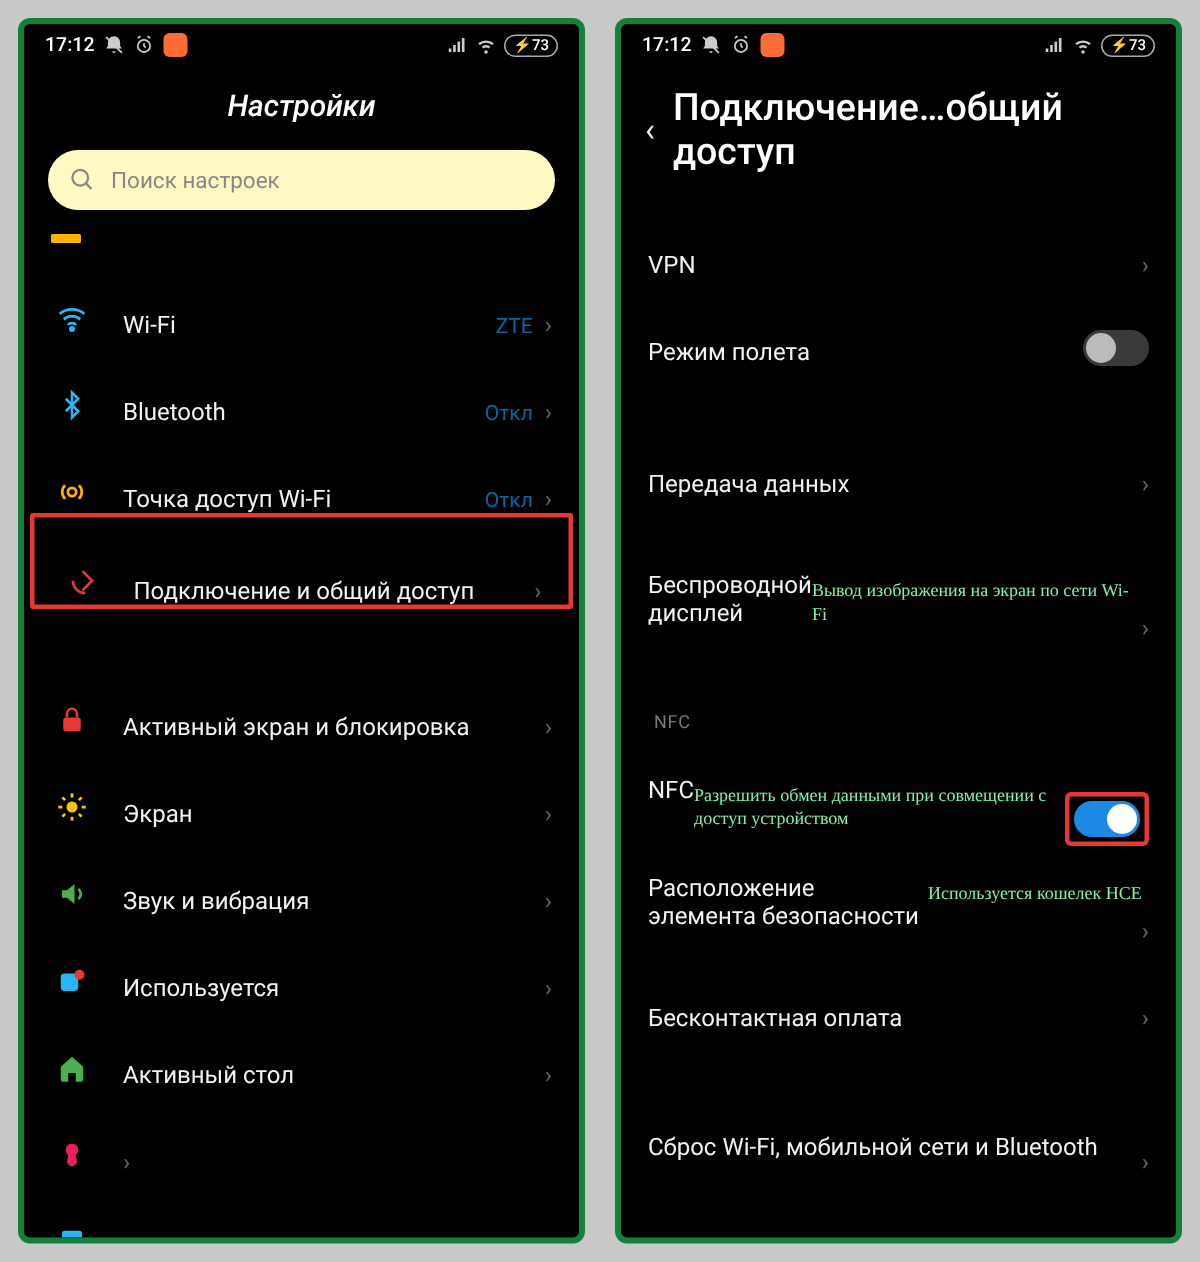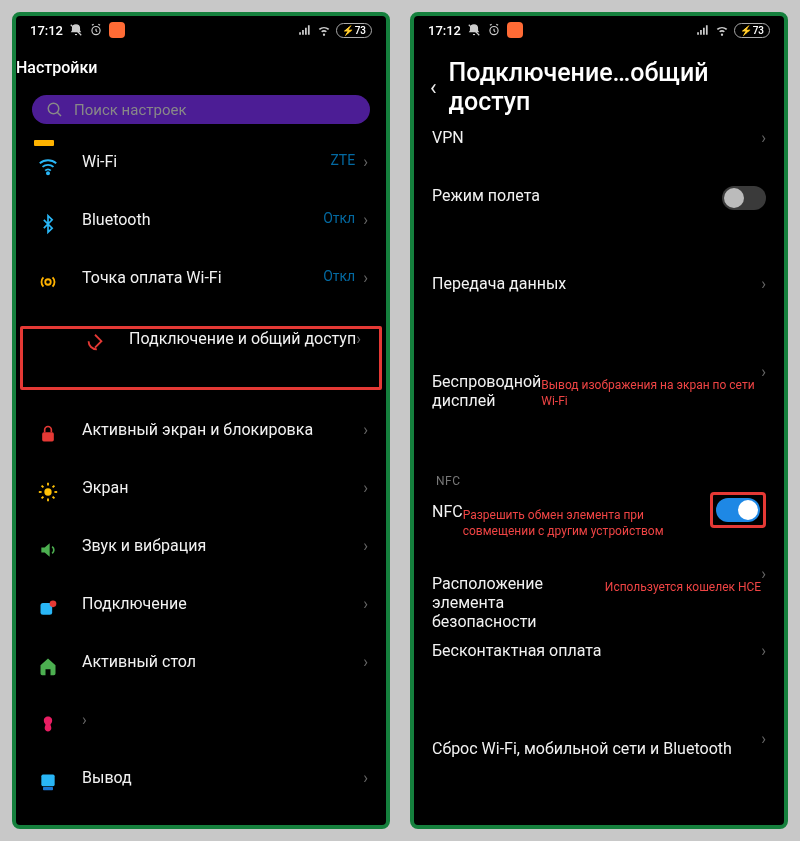--- a/index.html
+++ b/index.html
@@ -35,74 +35,74 @@
   .status-left { display: flex; align-items: center; gap: 6px; }
   .status-right { display: flex; align-items: center; gap: 5px; }
   .status-icon { width: 14px; height: 14px; display: inline-flex; align-items: center; justify-content: center; }
   .orange-badge { width: 16px; height: 16px; background: #ff6b35; border-radius: 4px; }
   .battery-pill {
     border: 1px solid #aaa; border-radius: 8px; padding: 0 5px; font-size: 10px;
     display: inline-flex; align-items: center; height: 15px;
   }
 
   .header {
-    text-align: left;
+    text-align: center;
     padding: 14px 0 12px;
-    font-size: 16px;
+    font-size: 20px;
     font-weight: 500;
+    font-style: italic;
   }
   .header-row {
     display: flex; align-items: center; padding: 14px 16px 12px; gap: 12px;
   }
   .header-row .title { font-size: 25px; font-weight: 500; }
 
   .search {
     margin: 6px 16px 10px;
-    background: #4c1d95;
+    background: #fef9c3;
     border-radius: 22px;
-    height: 29px;
+    height: 40px;
     display: flex;
     align-items: center;
     padding: 0 14px;
     gap: 10px;
     color: #888;
     font-size: 15px;
   }
 
   .list { flex: 1; overflow: hidden; }
   .row {
     display: flex;
-    align-items: flex-start;
+    align-items: flex-end;
     padding: 0 18px;
     min-height: 58px;
     position: relative;
   }
   .row .icon-slot {
     width: 28px; height: 28px; margin-right: 20px;
     display: flex; align-items: center; justify-content: center;
     flex-shrink: 0;
   }
   .row .label { flex: 1; font-size: 16px; color: #f2f2f2; }
-  .row .sub { font-size: 12px; color: #ef4444; margin-top: 6px; line-height: 1.3; }
+  .row .sub { font-size: 12px; color: #86efac; margin-top: 6px; line-height: 1.3; font-family: Liberation Serif, serif; }
   .row .value { color: #0369a1; font-size: 14px; margin-right: 8px; }
   .row .text-col { flex: 1; display: flex; flex-direction: row; justify-content: center; padding: 10px 0; }
   .chev { color: #666; }
   .section-gap { height: 30px; }
   .section-header {
     padding: 16px 22px 4px;
     font-size: 12px;
     color: #777;
     text-transform: uppercase;
     letter-spacing: 0.5px;
   }
   .highlight {
     border: 3px solid #e53935;
     border-radius: 2px;
     margin: 0 4px;
-    padding-left: 40px;
   }
   .toggle {
     width: 44px; height: 24px; border-radius: 12px; position: relative;
     flex-shrink: 0;
   }
   .toggle.off { background: #3a3a3a; }
   .toggle.on  { background: #1e88e5; }
   .toggle .knob {
     position: absolute; top: 2px; width: 20px; height: 20px; border-radius: 50%; background: #fff;
   }
@@ -191,21 +191,21 @@
       <span class="chev">›</span>
     </div>
 
     <div class="row">
       <div class="icon-slot">
         <svg viewBox="0 0 24 24" width="22" height="22" fill="none" stroke="#ffb300" stroke-width="2">
             <circle cx="12" cy="12" r="3"></circle>
             <path d="M7 7a7 7 0 0 0 0 10M17 7a7 7 0 0 1 0 10"></path>
           </svg>
       </div>
-      <span class="label">Точка оплата Wi-Fi</span>
+      <span class="label">Точка доступ Wi-Fi</span>
       <span class="value">Откл</span>
       <span class="chev">›</span>
     </div>
 
     <div class="highlight">
       <div class="row">
         <div class="icon-slot">
           <svg viewBox="0 0 24 24" width="22" height="22" fill="none" stroke="#e53935" stroke-width="2">
               <path d="M12 3l7 7-7 7M5 10a9 9 0 0 0 9 9"></path>
             </svg>
@@ -259,21 +259,21 @@
       <span class="chev">›</span>
     </div>
 
     <div class="row">
       <div class="icon-slot">
         <svg viewBox="0 0 24 24" width="20" height="20" fill="#29b6f6">
             <rect x="3" y="6" width="14" height="14" rx="3"></rect>
             <circle cx="18" cy="7" r="4" fill="#e53935"></circle>
           </svg>
       </div>
-      <span class="label">Подключение</span>
+      <span class="label">Используется</span>
       <span class="chev">›</span>
     </div>
 
     <div class="row">
       <div class="icon-slot">
         <svg viewBox="0 0 24 24" width="20" height="20" fill="#4caf50">
             <path d="M3 11l9-8 9 8v10a2 2 0 0 1-2 2h-4v-7h-6v7H5a2 2 0 0 1-2-2V11z"></path>
           </svg>
       </div>
       <span class="label">Активный стол</span>
@@ -370,21 +370,21 @@
       <span class="chev">›</span>
     </div>
 
     <div class="section-gap"></div>
 
     <div class="section-header">NFC</div>
 
     <div class="row" style="min-height:72px">
       <div class="text-col">
         <span class="label">NFC</span>
-        <span class="sub">Разрешить обмен элемента при совмещении с другим устройством</span>
+        <span class="sub">Разрешить обмен данными при совмещении с доступ устройством</span>
       </div>
       <div class="toggle-highlight">
         <div class="toggle on">
             <div class="knob"></div>
           </div>
       </div>
     </div>
 
     <div class="row" style="min-height:66px">
       <div class="text-col">

